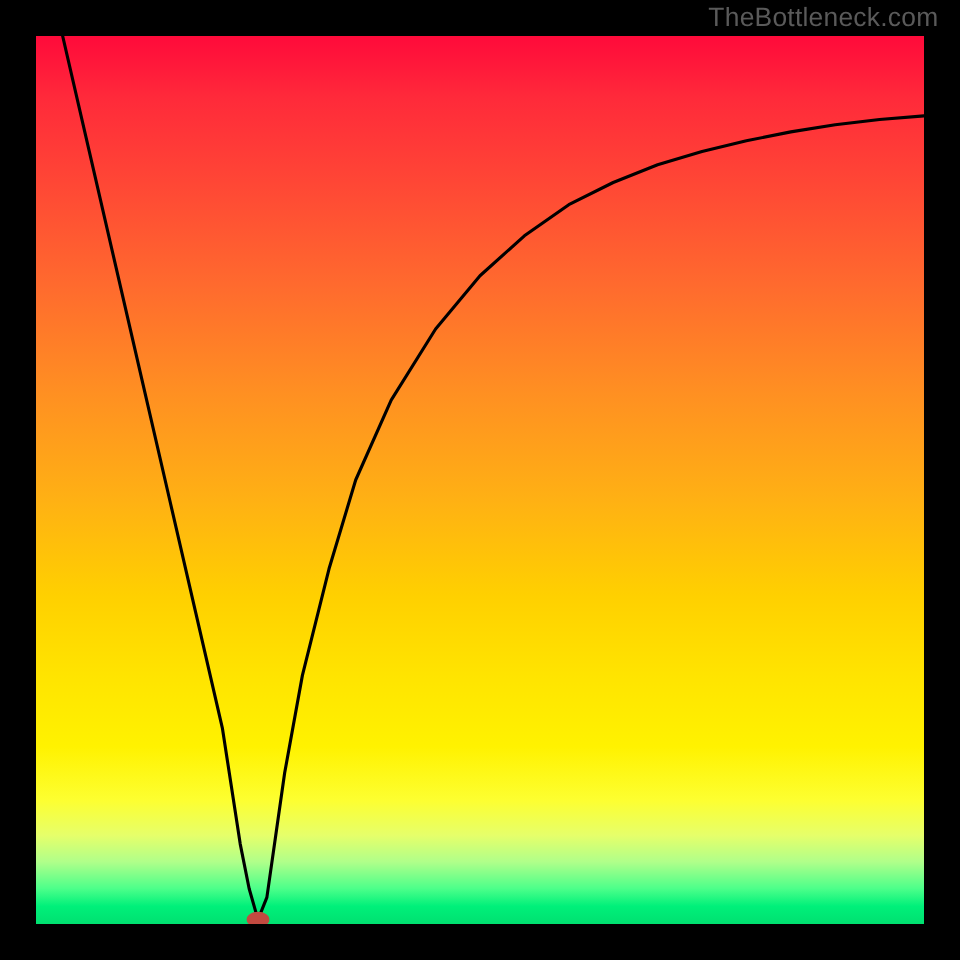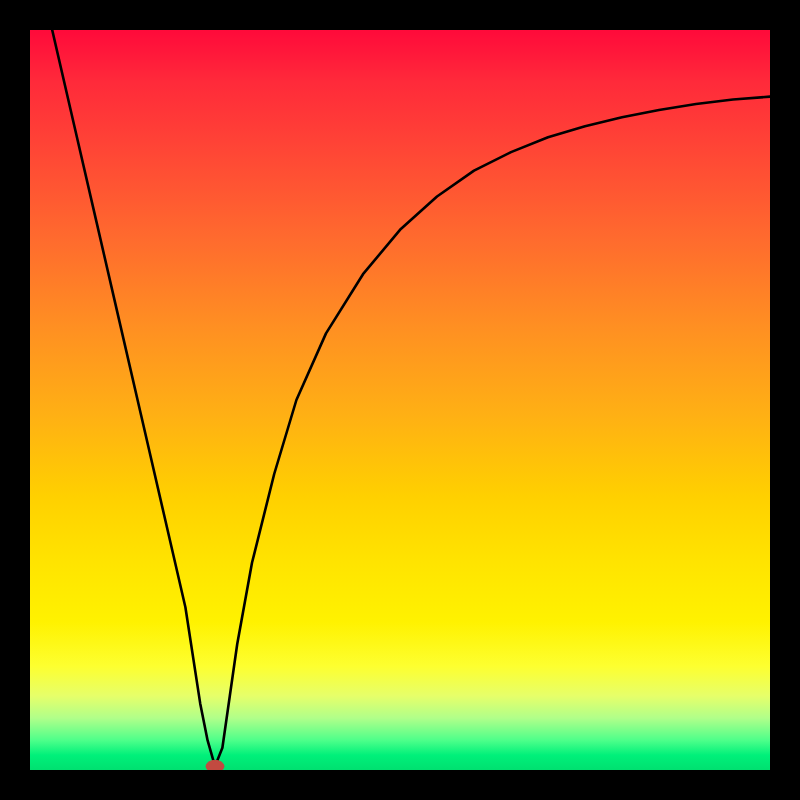--- a/index.html
+++ b/index.html
@@ -75,20 +75,21 @@
   }
   .marker {
     fill: #c24a40;
     stroke: #c24a40;
   }
 </style>
 </head>
 <body>
 
 <div class="frame">
+  <div class="watermark">TheBottleneck.com</div>
 
   <div class="plot">
     <div class="gradient"></div>
     <svg class="curve-svg" viewBox="0 0 740 740" preserveAspectRatio="none">
       <path class="curve-path" d="M22.20 0.00 L44.40 96.20 L66.60 192.40 L88.80 288.60 L111.00 384.80 L133.20 481.00 L155.40 577.20 L170.20 673.40 L177.60 710.40 L185.00 736.30 L192.40 717.80 L199.80 666.00 L207.20 614.20 L222.00 532.80 L244.20 444.00 L266.40 370.00 L296.00 303.40 L333.00 244.20 L370.00 199.80 L407.00 166.50 L444.00 140.60 L481.00 122.10 L518.00 107.30 L555.00 96.20 L592.00 87.32 L629.00 79.92 L666.00 74.00 L703.00 69.56 L740.00 66.60"></path>
       <ellipse class="marker" rx="9" ry="6" cx="185.00" cy="736.30"></ellipse>
     </svg>
   </div>
 </div>
 

